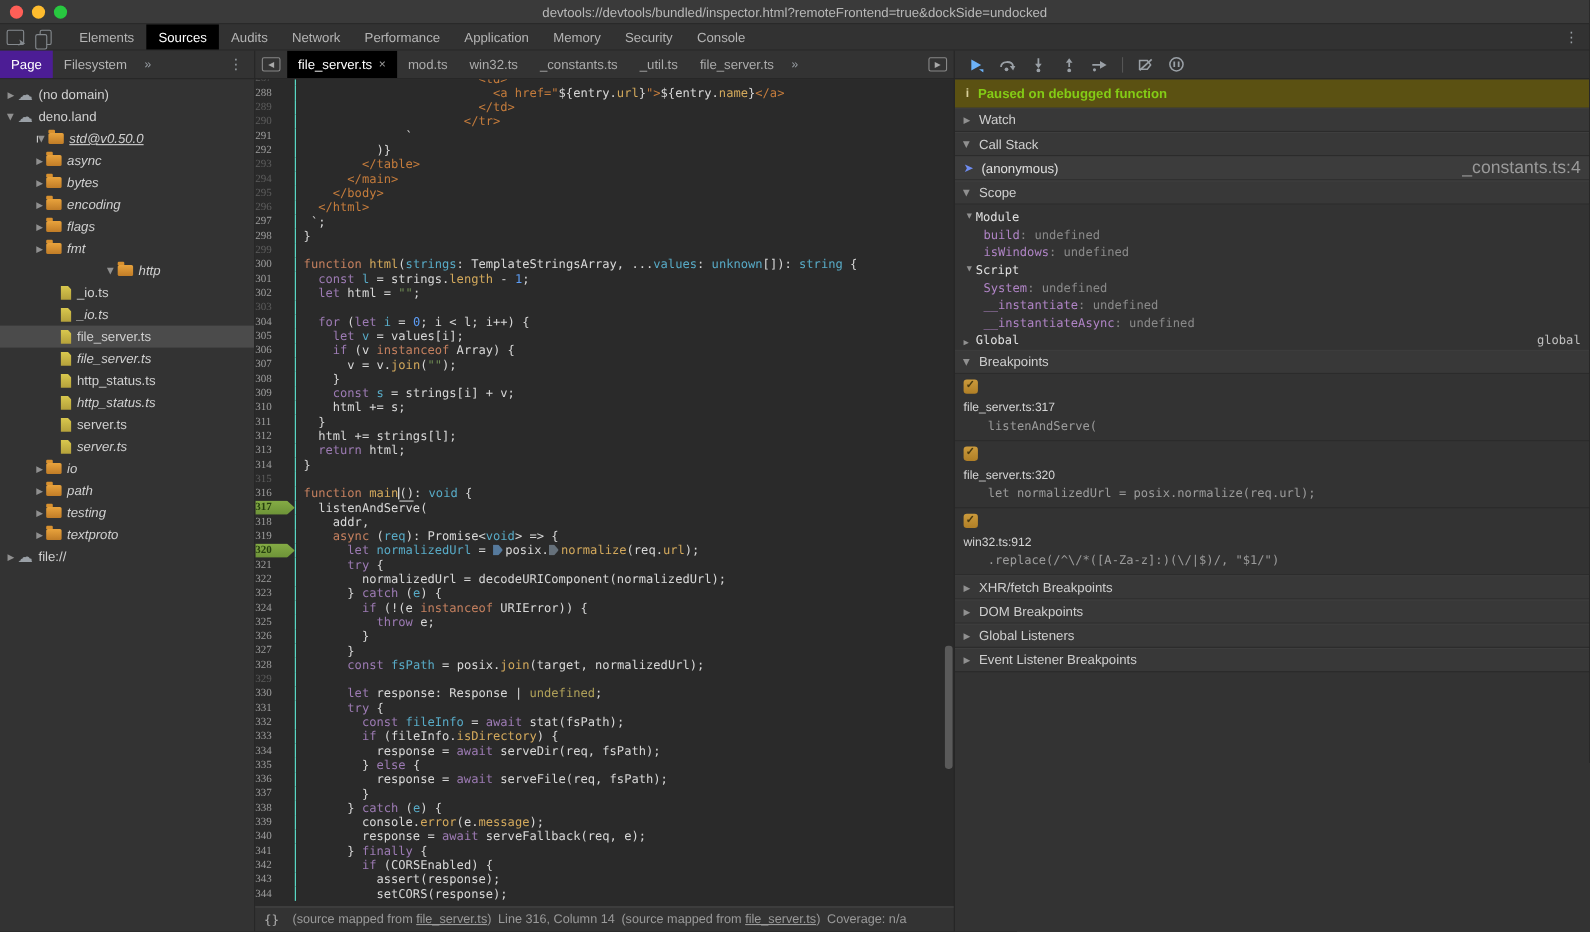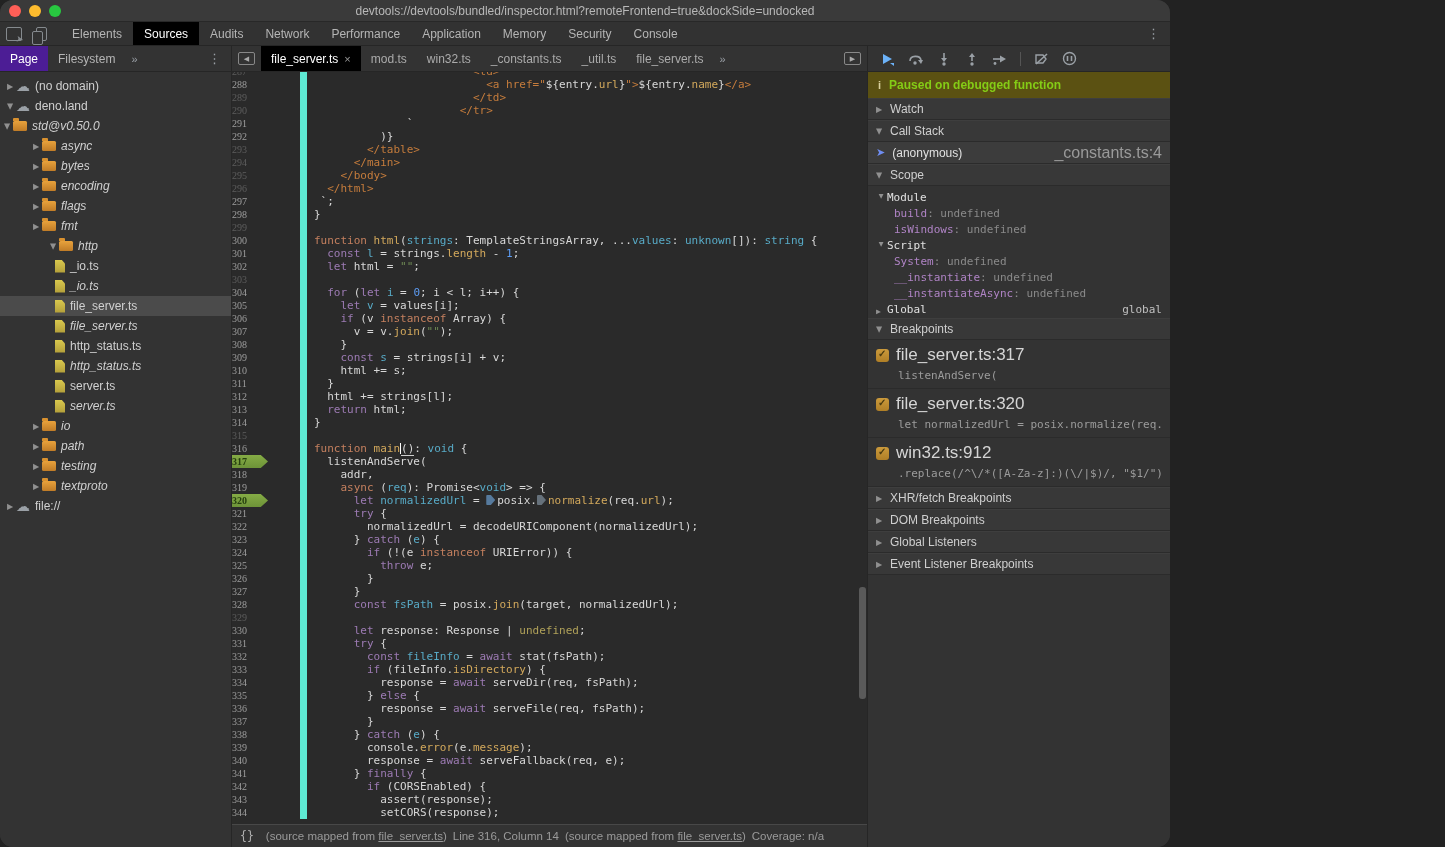--- a/index.html
+++ b/index.html
@@ -1,18 +1,18 @@
 <!DOCTYPE html>
 <html><head>
 <meta charset="utf-8">
 <style>
   * { margin:0; padding:0; box-sizing:border-box; }
   html,body { background:#222; }
   body { font-family:"Liberation Sans", sans-serif; }
-  .window { width:1170px; height:847px; background:#333; overflow:hidden; position:relative; display:flex; flex-direction:column;border-radius:13px; }
+  .window { width:1445px; height:847px; background:#333; overflow:hidden; position:relative; display:flex; flex-direction:column; }
 
   
   .titlebar { height:22px; background:#3a3a3a; border-bottom:1px solid #282828; display:flex; align-items:center; position:relative; flex-shrink:0;}
   .lights { display:flex; gap:8px; margin-left:9px; }
   .light { width:12px; height:12px; border-radius:50%; }
   .titlebar .title { position:absolute; left:0; right:0; text-align:center; font-size:12px; color:#b8b8b8; }
 
   
   .tabbar { height:24px; background:#323232; border-bottom:1px solid #262626; display:flex; align-items:stretch; flex-shrink:0; }
   .tool-icons { display:flex; align-items:center; padding:0 6px; gap:10px; }
@@ -59,21 +59,21 @@
   .ic-file { width:10px; height:13px; background:linear-gradient(#d9c84e,#b39f3a); clip-path:polygon(0 0,64% 0,100% 30%,100% 100%,0 100%); flex-shrink:0; }
 
   
   .editor { width:636px; background:#2a2a2a; border-right:1px solid #262626; display:flex; flex-direction:column; flex-shrink:0; position:relative; }
   .code-area { flex:1; overflow:hidden; position:relative; }
   .code-lines { margin-top:-7px; }
   .cl { display:flex; height:13px; line-height:13px; font-family:"DejaVu Sans Mono", monospace; font-size:11px; }
   .cl .ln { width:36px; flex-shrink:0; text-align:left; padding-right:5px; color:#9e9e9e; font-size:10px;font-family:Liberation Serif, serif; }
   .cl .ln.dim { color:#5d5d5d; }
   .cl.bp .ln { background:linear-gradient(#85ac45,#6d9338); color:#26400f; clip-path:polygon(0 0,80% 0,100% 50%,80% 100%,0 100%); font-weight:bold; }
-  .cl .lc { padding-left:7px; white-space:pre; color:#d8d8d8; border-left:7px solid #5eead4; flex:1;margin-left:32px; }
+  .cl .lc { padding-left:7px; white-space:pre; color:#d8d8d8; border-left:1px solid #5eead4; flex:1; }
   .tk-k { color:#9d7bb4; } 
   .tk-f { color:#c5805f; } 
   .tk-d { color:#58abc7; } 
   .tk-c { color:#58abc7; } 
   .tk-p { color:#d3a95c; } 
   .tk-s { color:#6e8a54; } 
   .tk-n { color:#5d9df5; } 
   .tk-a { color:#b0a159; } 
   .tk-t { color:#c57c3c; } 
   .tk-w { color:#d8d8d8; }
@@ -100,21 +100,21 @@
   .frame-row .loc { margin-left:auto; color:#9a9a9a; font-size:16px; }
   .scope { font-family:"DejaVu Sans Mono", monospace; font-size:11px; padding:2px 0; }
   .scope-row { height:16px; display:flex; align-items:flex-end; color:#e0e0e0; padding:0 8px; }
   .scope-row .arr { font-size:8px; color:#909090; width:11px; }
   .scope-row .arr.exp { transform:rotate(90deg); }
   .scope-prop { padding-left:26px; }
   .scope-prop .pname { color:#b084c6; }
   .scope-prop .pval { color:#8a8a8a; }
   .scope-row .gval { margin-left:auto; color:#c0c0c0; }
   .bp-entry { border-bottom:1px solid #2b2b2b; padding:5px 8px 6px 8px; }
-  .bp-top { display:flex; align-items:center; gap:7px; font-size:17px; color:#d5d5d5; }
+  .bp-top { display:flex; gap:7px; font-size:11px; color:#d5d5d5;flex-direction:column; }
   .checkbox { width:13px; height:13px; border-radius:3px; background:linear-gradient(#cb9a3c,#b07f26); position:relative; flex-shrink:0; }
   .checkbox:after { content:"✓"; position:absolute; left:2px; top:-1px; font-size:10px; color:#4a3a10; font-weight:bold; }
   .bp-snip { font-family:"DejaVu Sans Mono", monospace; font-size:11px; color:#9c9c9c; padding-left:22px; margin-top:4px; white-space:pre; overflow:hidden; }
 </style>
 </head>
 <body>
 
 <div class="window">
 
   <div class="titlebar">
@@ -239,21 +239,21 @@
         <div class="trow" style="padding-left: 4px;">
           <span class="arr">▶</span>
           <span class="ic-cloud">☁</span>
           <span class="lbl">(no domain)</span>
         </div>
         <div class="trow" style="padding-left: 4px;">
           <span class="arr exp">▶</span>
           <span class="ic-cloud">☁</span>
           <span class="lbl">deno.land</span>
         </div>
-        <div class="trow" style="padding-left: 1px;">
+        <div class="trow" style="padding-left: 32px; text-decoration: underline;">
           <span class="arr exp">▶</span>
           <span class="ic-folder"></span>
           <span class="lbl it">std@v0.50.0</span>
         </div>
         <div class="trow" style="padding-left: 30px;">
           <span class="arr">▶</span>
           <span class="ic-folder"></span>
           <span class="lbl it">async</span>
         </div>
         <div class="trow" style="padding-left: 30px;">
@@ -269,21 +269,21 @@
         <div class="trow" style="padding-left: 30px;">
           <span class="arr">▶</span>
           <span class="ic-folder"></span>
           <span class="lbl it">flags</span>
         </div>
         <div class="trow" style="padding-left: 30px;">
           <span class="arr">▶</span>
           <span class="ic-folder"></span>
           <span class="lbl it">fmt</span>
         </div>
-        <div class="trow" style="padding-left: 47px;">
+        <div class="trow" style="padding-left: 47px; margin-left: 48px;">
           <span class="arr exp">▶</span>
           <span class="ic-folder"></span>
           <span class="lbl it">http</span>
         </div>
         <div class="trow" style="padding-left: 43px;">
           <span class="arr"></span>
           <span class="ic-file"></span>
           <span class="lbl">_io.ts</span>
         </div>
         <div class="trow" style="padding-left: 43px;">

